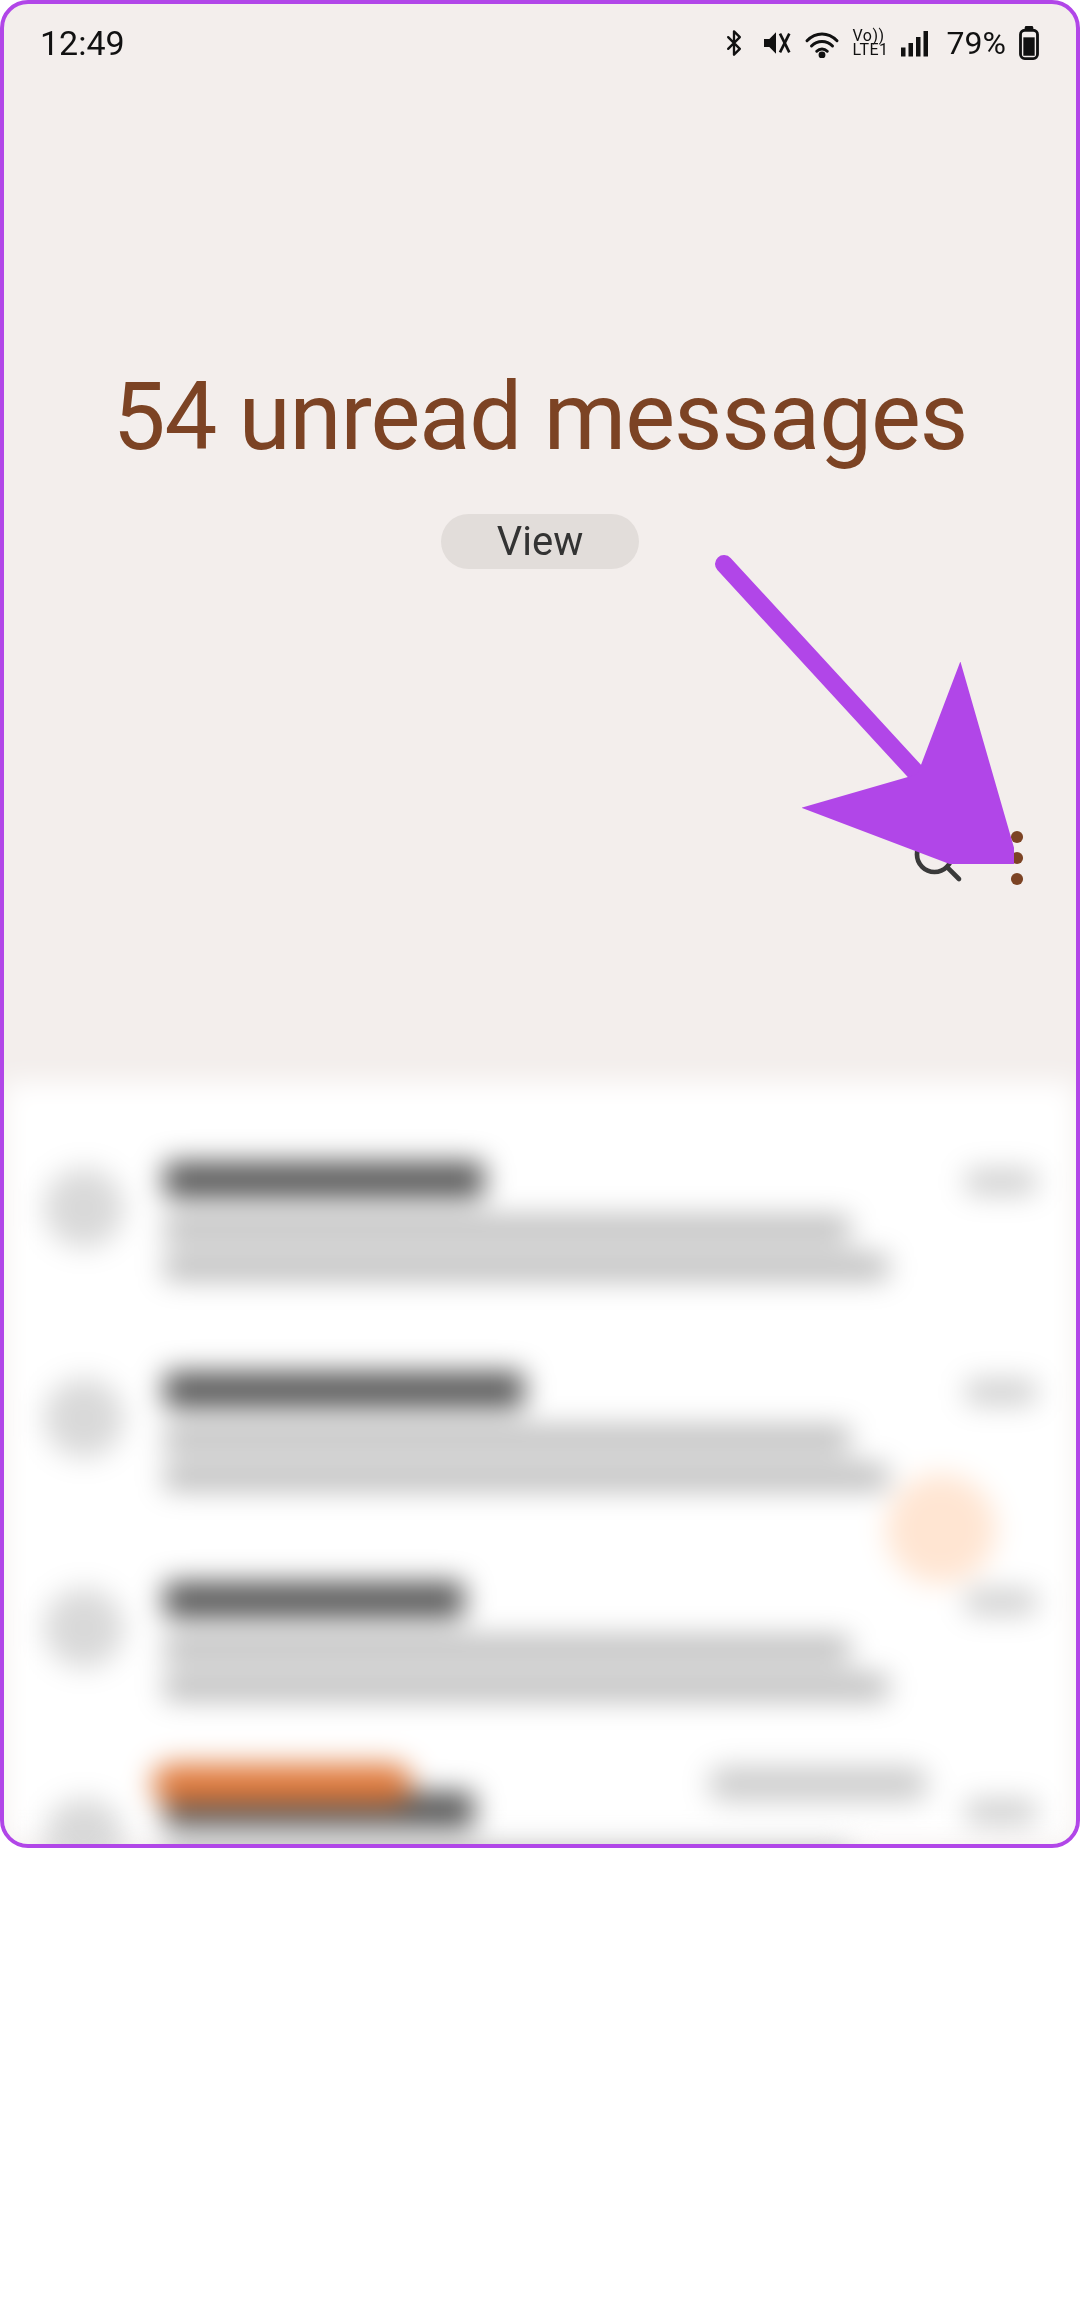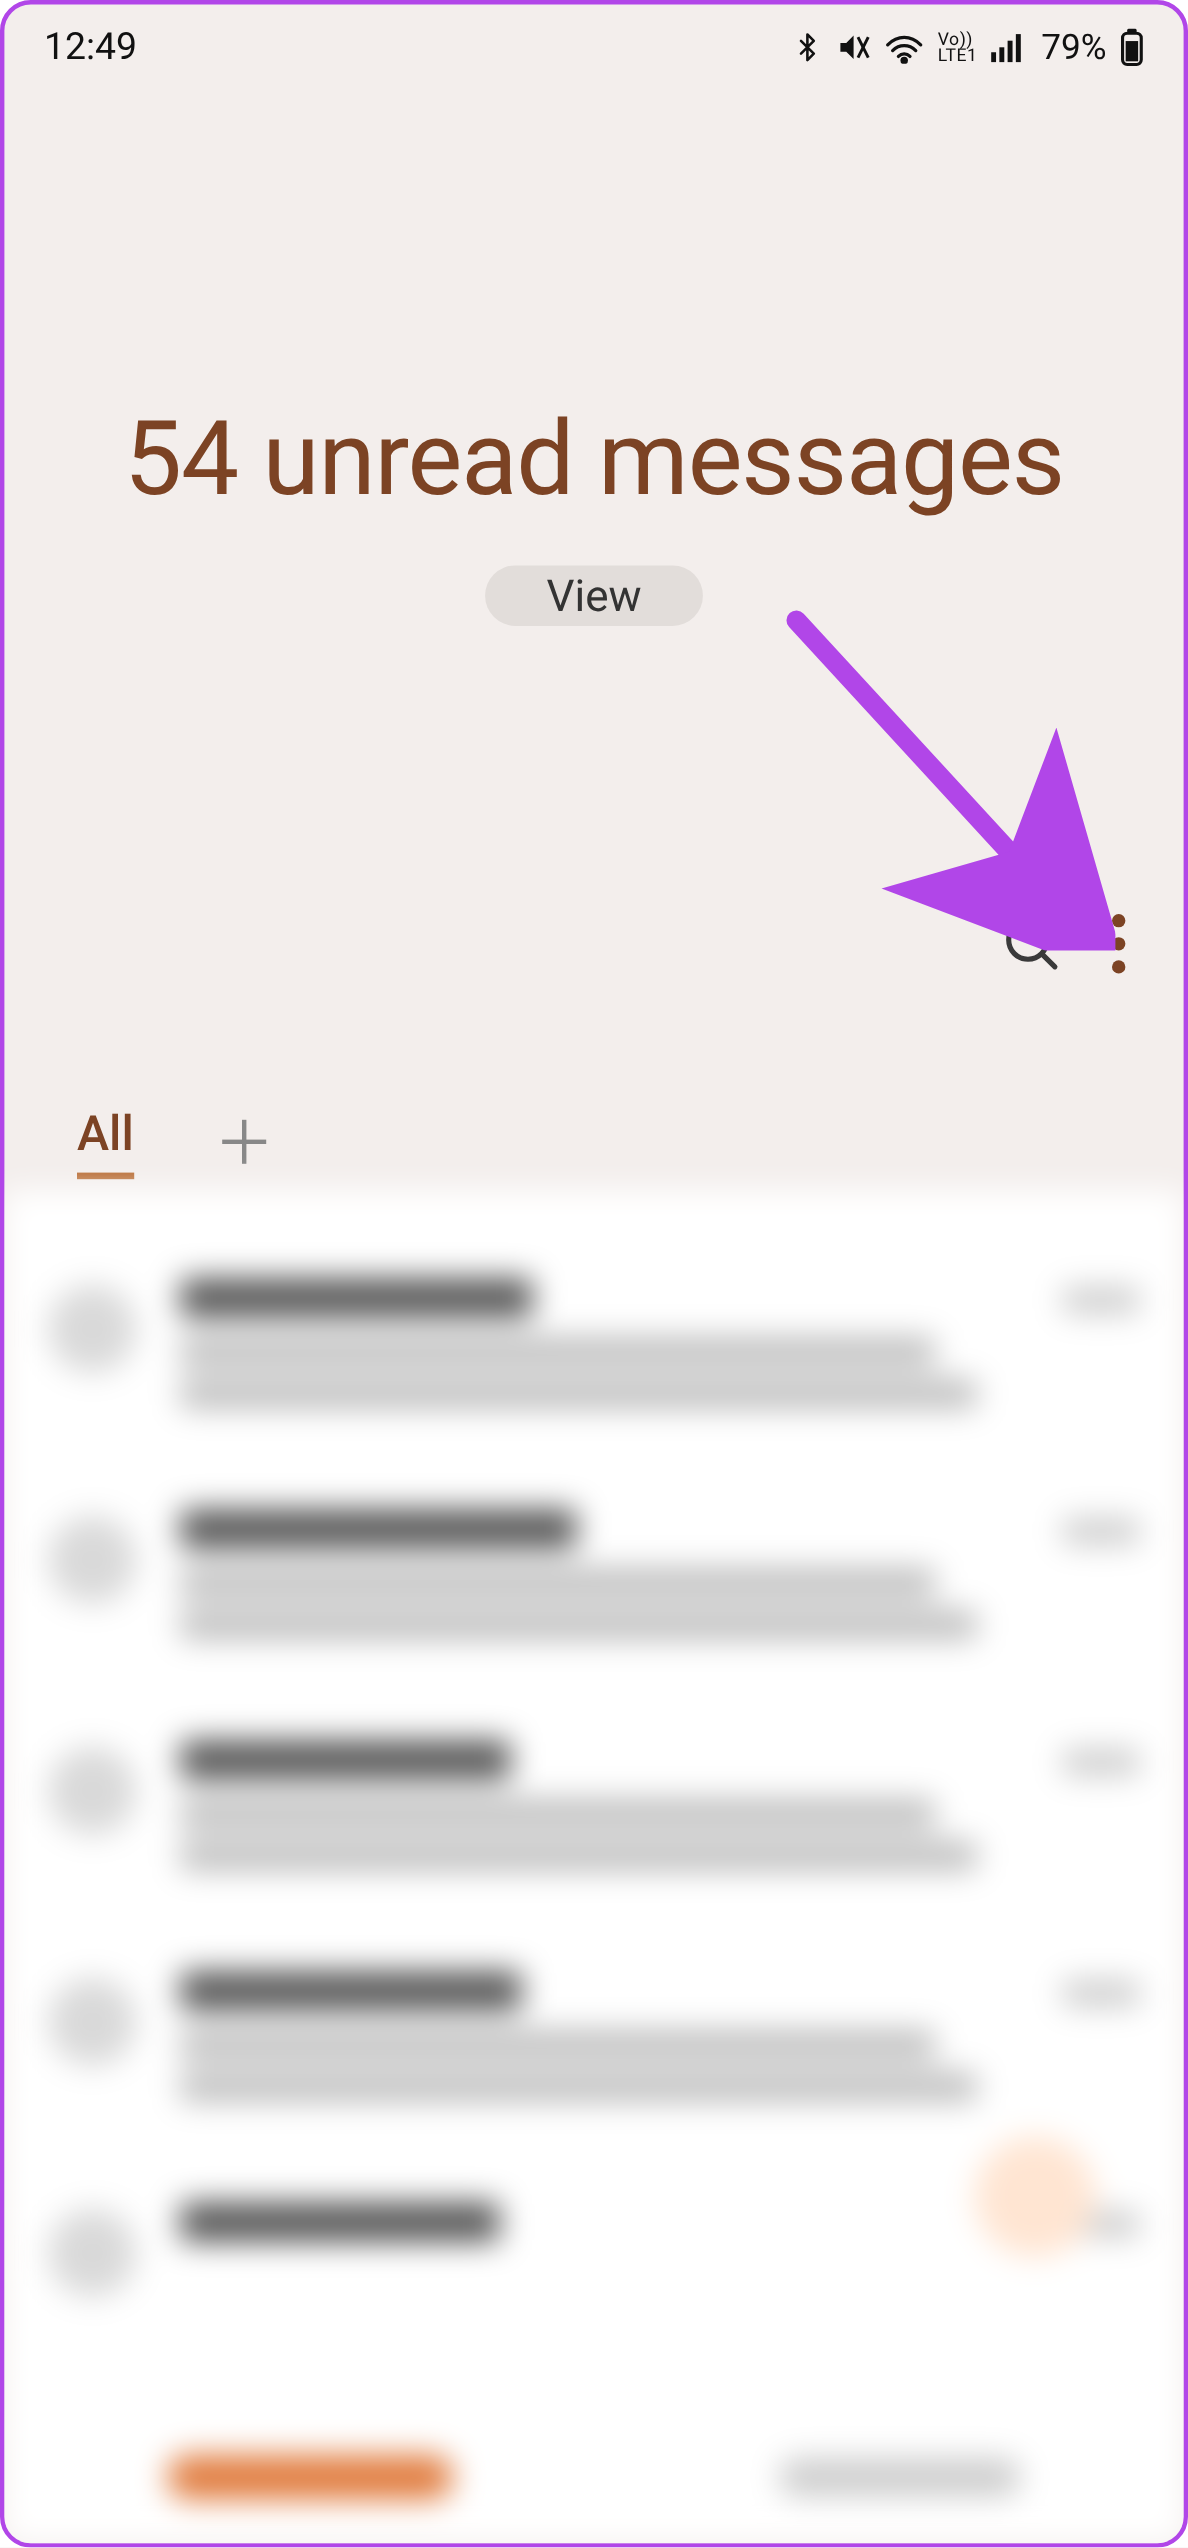--- a/index.html
+++ b/index.html
@@ -1,18 +1,18 @@
 <!DOCTYPE html>
 <html><head>
   <meta charset="utf-8">
   <style>
     * { margin:0; padding:0; box-sizing:border-box; font-family: -apple-system, BlinkMacSystemFont, "Segoe UI", Roboto, Helvetica, Arial, sans-serif; }
     html,body { width:1080px; height:2316px; }
     body { background:#fff; }
-    .frame { width:1080px; height:2316px; border:4px solid #b146e8; border-radius:28px; overflow:hidden; position:relative; background:#f3eeec; }
+    .frame { width:1080px; height:1848px; border:4px solid #b146e8; border-radius:28px; overflow:hidden; position:relative; background:#f3eeec; }
 
     
     .statusbar { height:78px; display:flex; align-items:center; justify-content:space-between; padding:0 36px; font-size:34px; color:#111; }
     .status-right { display:flex; align-items:center; gap:12px; }
     .status-right svg { display:block; }
     .batt-text { font-size:32px; color:#111; margin-left:4px; }
     .lte-box { font-size:16px; line-height:14px; text-align:left; font-weight:400; letter-spacing:0.5px; }
 
     
     .header-area { padding-top:280px; text-align:center; }
@@ -112,24 +112,20 @@
     </span>
     <span>
       <svg width="14" height="56" viewBox="0 0 6 24" fill="#7c4324">
           <circle cx="3" cy="3" r="2.6"></circle>
           <circle cx="3" cy="12" r="2.6"></circle>
           <circle cx="3" cy="21" r="2.6"></circle>
         </svg>
     </span>
   </div>
 
-  <div class="tabs">
-    <div class="tab">All</div>
-    <div class="plus"></div>
-  </div>
 
   <div class="list">
     <div class="row">
       <div class="avatar"></div>
       <div class="msgcol">
           <div class="msgtitle"></div>
           <div class="msgline w1"></div>
           <div class="msgline w2"></div>
         </div>
       <div class="ts"></div>

